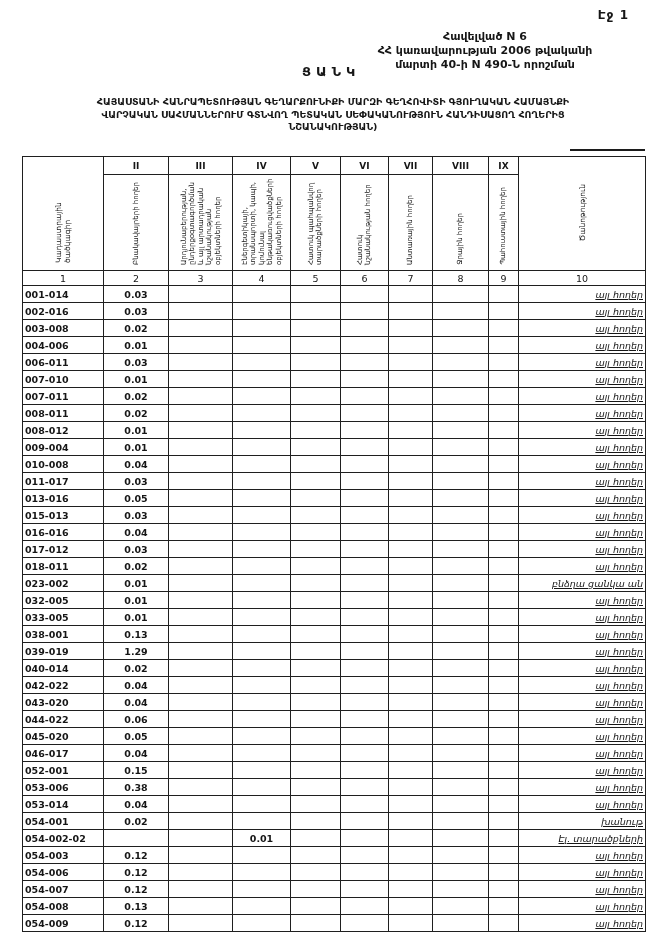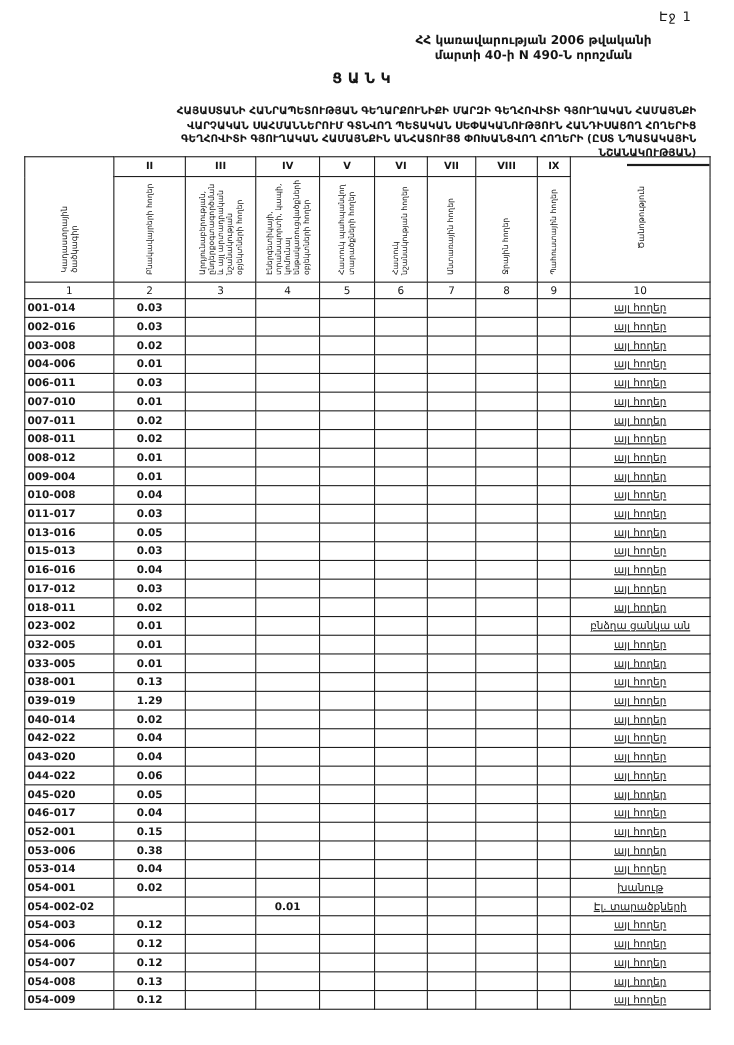--- a/index.html
+++ b/index.html
@@ -6,41 +6,41 @@
   body{
     width:667px;height:950px;position:relative;
     background:#ffffff;color:#161616;
     font-family:"DejaVu Sans", sans-serif;
     -webkit-font-smoothing:none;
   }
   .page{position:absolute;left:0;top:0;width:667px;height:950px;overflow:hidden;background:#fff;}
 
   .page-number{
     position:absolute;top:8px;right:38px;
-    font-size:12px;font-weight:400;letter-spacing:1px;
+    font-size:12px;font-weight:700;letter-spacing:1px;
   }
   .appendix{
     position:absolute;top:30px;left:310px;width:350px;
     text-align:center;font-size:11px;font-weight:700;line-height:1.25;
   }
   .list-label{
     position:absolute;top:64px;left:302px;
     font-size:13px;font-weight:700;letter-spacing:5px;
   }
   .doc-title{
     position:absolute;top:96px;left:33px;width:600px;
-    text-align:right;font-size:9.5px;font-weight:700;line-height:1.32;
+    text-align:center;font-size:9.5px;font-weight:700;line-height:1.32;
   }
   .title-rule{
     position:absolute;top:149px;left:570px;width:75px;height:0;
     border-top:2px solid #1c1c1c;
   }
 
   table.land{
-    position:absolute;left:22px;top:142px;width:623px;
+    position:absolute;left:22px;top:156px;width:623px;
     border-collapse:collapse;table-layout:fixed;
   }
   table.land th, table.land td{
     border:1px solid #1f1f1f;
     padding:0 2px;overflow:hidden;white-space:nowrap;
     font-size:9.5px;vertical-align:middle;
   }
   col.w0{width:81px}col.w1{width:65px}col.w2{width:64px}col.w3{width:58px}
   col.w4{width:50px}col.w5{width:48px}col.w6{width:44px}col.w7{width:56px}
   col.w8{width:30px}col.w9{width:127px}
@@ -53,40 +53,40 @@
     writing-mode:vertical-rl;transform:rotate(180deg);
     display:inline-block;
     font-size:7px;font-weight:400;line-height:1.2;
     white-space:normal;max-height:86px;text-align:left;
   }
   th.corner .vert, th.notehead .vert{max-height:100px;font-size:7.5px;}
 
   tbody td{height:16px;}
   td.code{font-weight:700;text-align:left;padding-left:3px;margin-left:16px;}
   td.num{font-weight:700;text-align:center;}
-  td.note{font-size:9px;font-weight:400;text-align:center;padding-left:4px;text-decoration:underline;}
+  td.note{font-size:9px;font-weight:400;text-align:right;padding-left:4px;text-decoration:underline;font-style:italic;}
 </style>
 </head>
 <body>
 
 <div class="page">
 
   <div class="page-number">Էջ 1</div>
 
   <div class="appendix">
+    <div>Հավելված N 6</div>
     <div>ՀՀ կառավարության 2006 թվականի</div>
     <div>մարտի 40-ի N 490-Ն որոշման</div>
   </div>
 
   <div class="list-label">ՑԱՆԿ</div>
 
   <div class="doc-title">
     <div>ՀԱՅԱՍՏԱՆԻ ՀԱՆՐԱՊԵՏՈՒԹՅԱՆ ԳԵՂԱՐՔՈՒՆԻՔԻ ՄԱՐԶԻ ԳԵՂՀՈՎԻՏԻ ԳՅՈՒՂԱԿԱՆ ՀԱՄԱՅՆՔԻ</div>
     <div>ՎԱՐՉԱԿԱՆ ՍԱՀՄԱՆՆԵՐՈՒՄ ԳՏՆՎՈՂ ՊԵՏԱԿԱՆ ՍԵՓԱԿԱՆՈՒԹՅՈՒՆ ՀԱՆԴԻՍԱՑՈՂ ՀՈՂԵՐԻՑ</div>
-    <div>ԳԵՂՀՈՎԻՏԻ ԳՅՈՒՂԱԿԱՆ ՀԱՄԱՅՆՔԻՆ ԱՆՀԱՏՈՒՅՑ ՓՈԽԱՆՑՎՈՂ ՀՈՂԵՐԻ (ԸՍՏ ՆՊԱՏԱԿԱՅԻՆ</div>
     <div>ՆՇԱՆԱԿՈՒԹՅԱՆ)</div>
   </div>
 
   <div class="title-rule"></div>
 
   <table class="land">
     <colgroup>
       <col class="w0">
         <col class="w1">
         <col class="w2">

